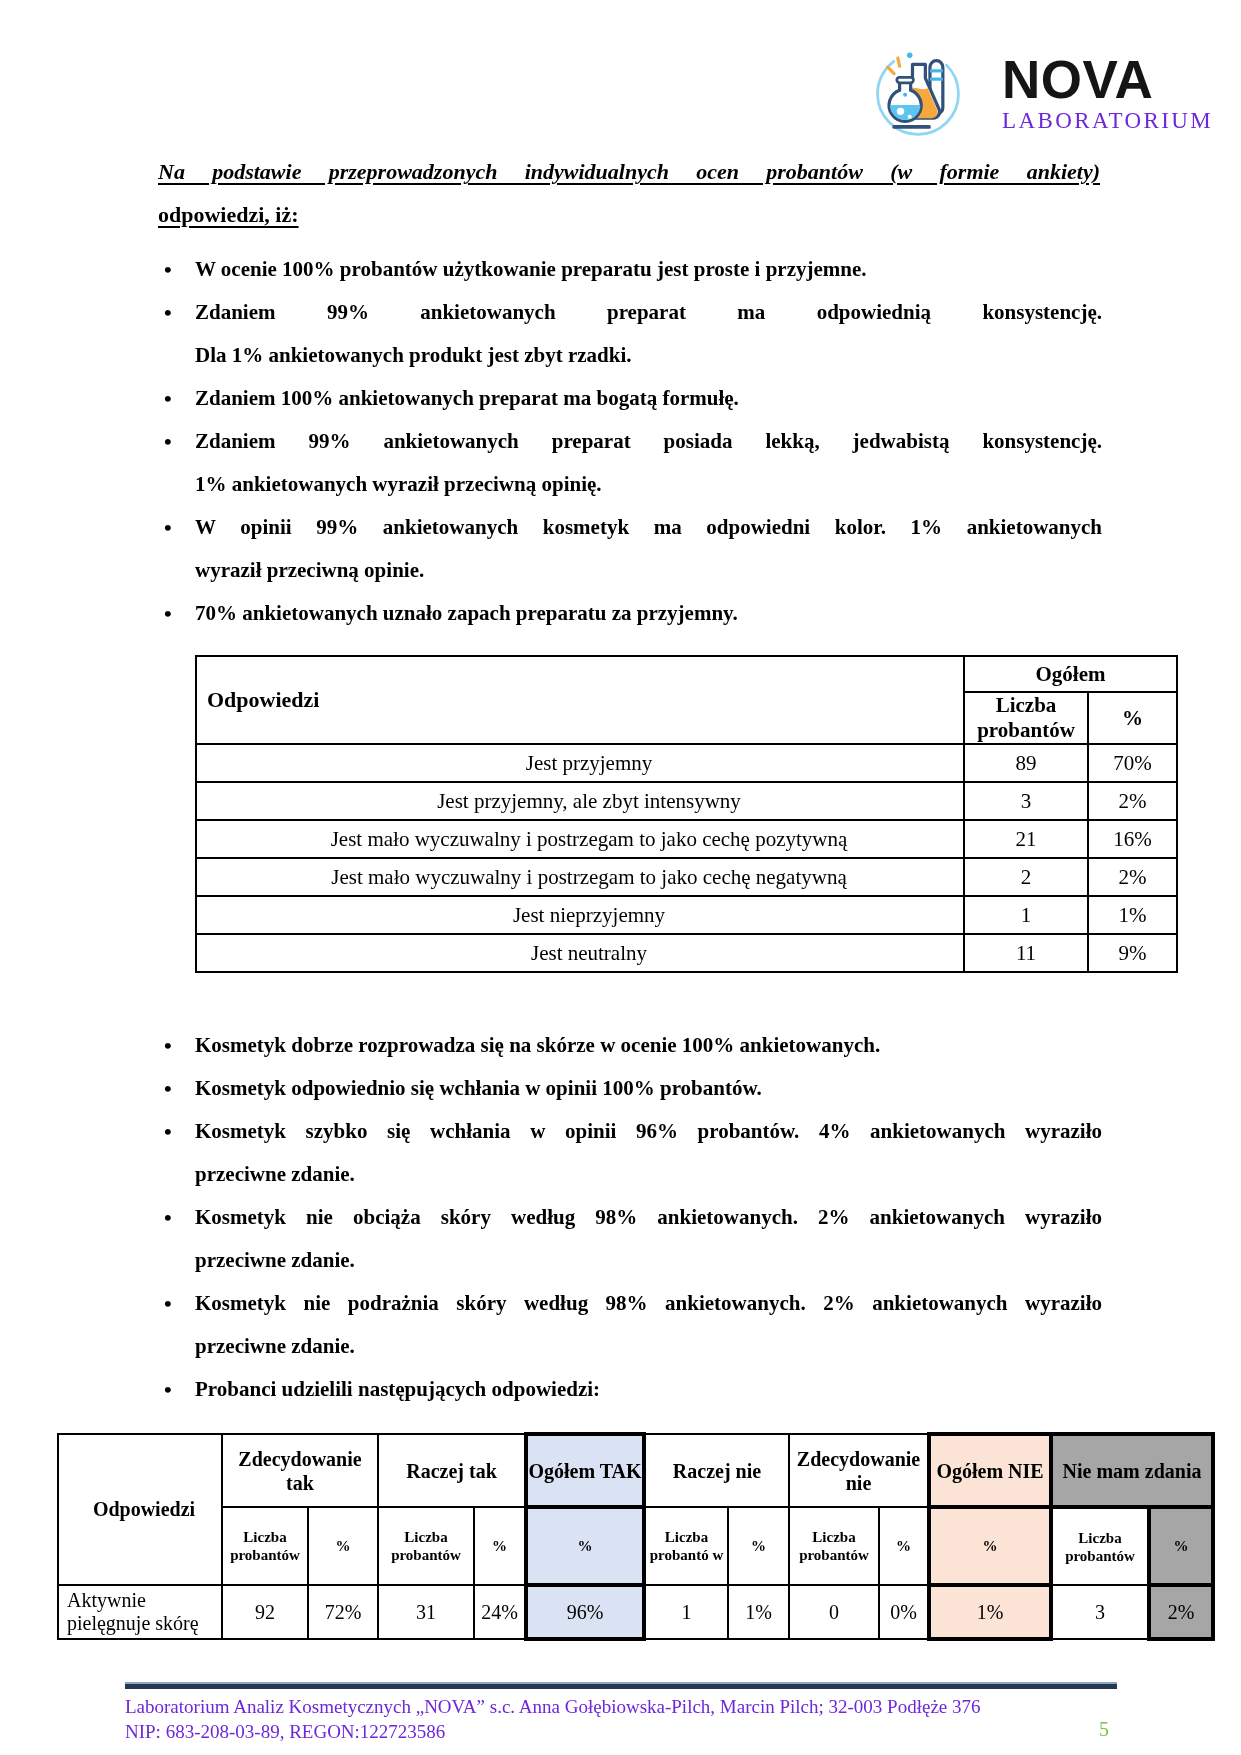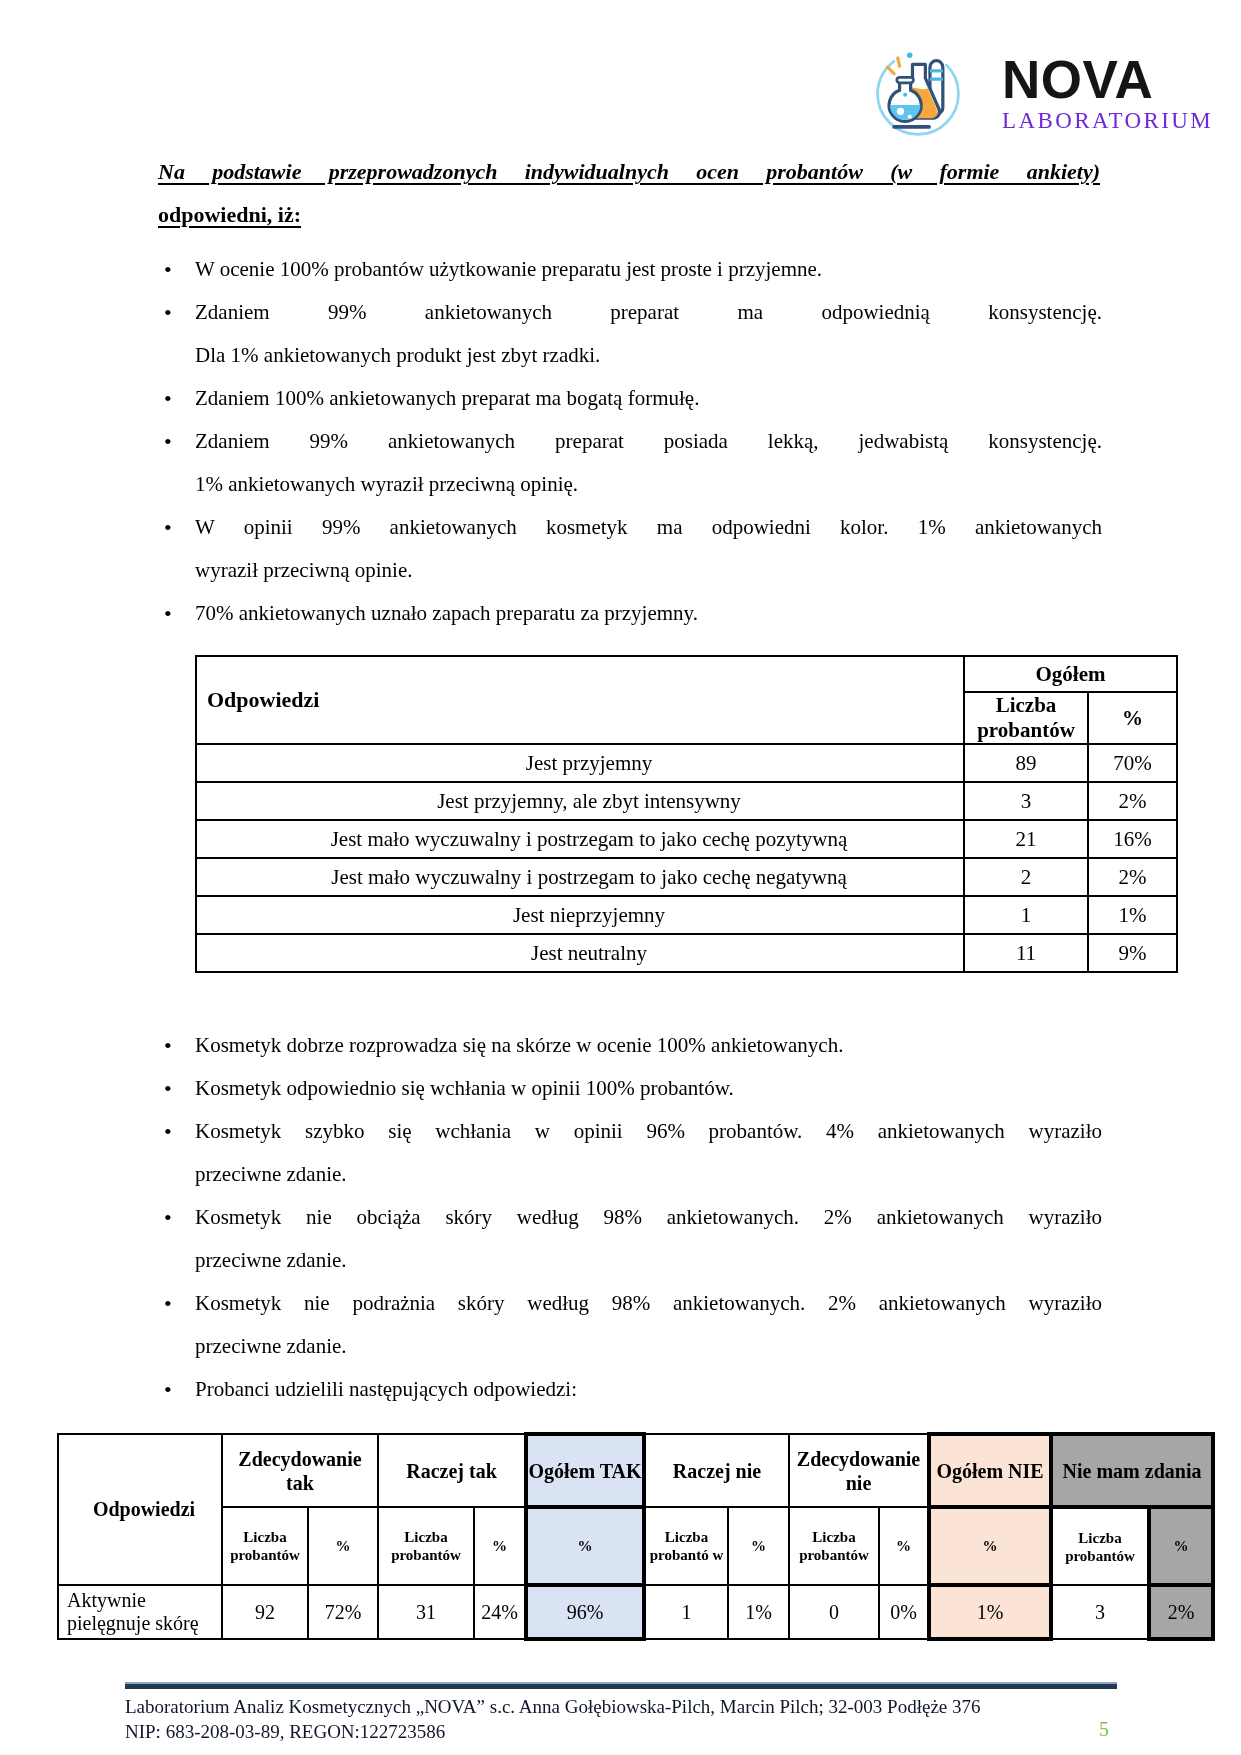--- a/index.html
+++ b/index.html
@@ -16,21 +16,21 @@
   .logo-title { font-size:53px; font-weight:bold; color:#151515; line-height:50px; letter-spacing:0.5px; }
   .logo-sub { font-size:23px; color:#6d28d9; letter-spacing:2.4px; margin-top:3px;font-family:Liberation Serif, serif; }
 
   
   .heading { position:absolute; left:158px; top:150px; width:942px;
     font-size:22px; font-weight:bold; line-height:43px; }
   .heading .hline { display:block; text-decoration:underline; text-decoration-thickness:2px; text-underline-offset:4px; }
   .jline { text-align:justify; text-align-last:justify;font-style:italic; }
 
   
-  .bullets { position:absolute; left:158px; width:944px; list-style:none; }
+  .bullets { position:absolute; left:158px; width:944px; list-style:none;font-weight:bold; }
   .bullets.top { top:248px; }
   .bullets.bottom { top:1024px; }
   .bullets li { position:relative; padding-left:37px; font-size:21px; line-height:43px; }
   .bullets li::before { content:"\2022"; position:absolute; left:6px; top:0; font-size:22px; }
   .bullets .bl { display:block; }
   .bullets .bl.stretch { text-align:justify; text-align-last:justify; }
 
   
   table { border-collapse:collapse; table-layout:fixed; }
   .scent-table { position:absolute; left:195px; top:655px; width:981px; }
@@ -51,21 +51,21 @@
   .answers-table .d-r { height:54px; font-size:20px; }
   .answers-table .lbl { text-align:left; padding-left:8px; font-size:20px; line-height:23px; }
   .hl-tak  { background:#dae3f3; border:4px solid #000 !important; }
   .hl-nie  { background:#fbe4d5; border:4px solid #000 !important; }
   .hl-gray { background:#a6a6a6; border:4px solid #000 !important; }
   .hl-edge-l { border-left:4px solid #000 !important; }
 
   
   .footer { position:absolute; left:125px; top:1682px; width:992px; }
   .footer-rule { height:7px; background:linear-gradient(#8aa8c4 0, #8aa8c4 2px, #24384f 2px, #24384f 100%); }
-  .footer-text { margin-top:5px; font-size:19px; line-height:25px; color:#0f172a; width:960px; }
+  .footer-text { margin-top:5px; font-size:19px; line-height:25px; color:#6d28d9; width:960px; }
   .page-num { position:absolute; right:8px; top:36px; font-size:20px; color:#7cbf45; }
 </style>
 </head>
 <body>
 
 <div class="page">
 
   <div class="logo">
     <span>
       <svg width="92" height="96" viewBox="0 0 100 104">
@@ -93,21 +93,21 @@
       </svg>
     </span>
     <span class="logo-text">
       <div class="logo-title">NOVA</div>
       <div class="logo-sub">LABORATORIUM</div>
     </span>
   </div>
 
   <div class="heading">
     <span class="hline jline">Na podstawie przeprowadzonych indywidualnych ocen probantów (w formie ankiety)</span>
-    <span class="hline">odpowiedni, iż:</span>
+    <span class="hline">odpowiedzi, iż:</span>
   </div>
 
   <ul class="bullets top">
     <li>
         <span class="bl">W ocenie 100% probantów użytkowanie preparatu jest proste i przyjemne.</span>
       </li>
     <li>
       <span class="bl stretch">Zdaniem 99% ankietowanych preparat ma odpowiednią konsystencję.</span>
       <span class="bl">Dla 1% ankietowanych produkt jest zbyt rzadki.</span>
     </li>

